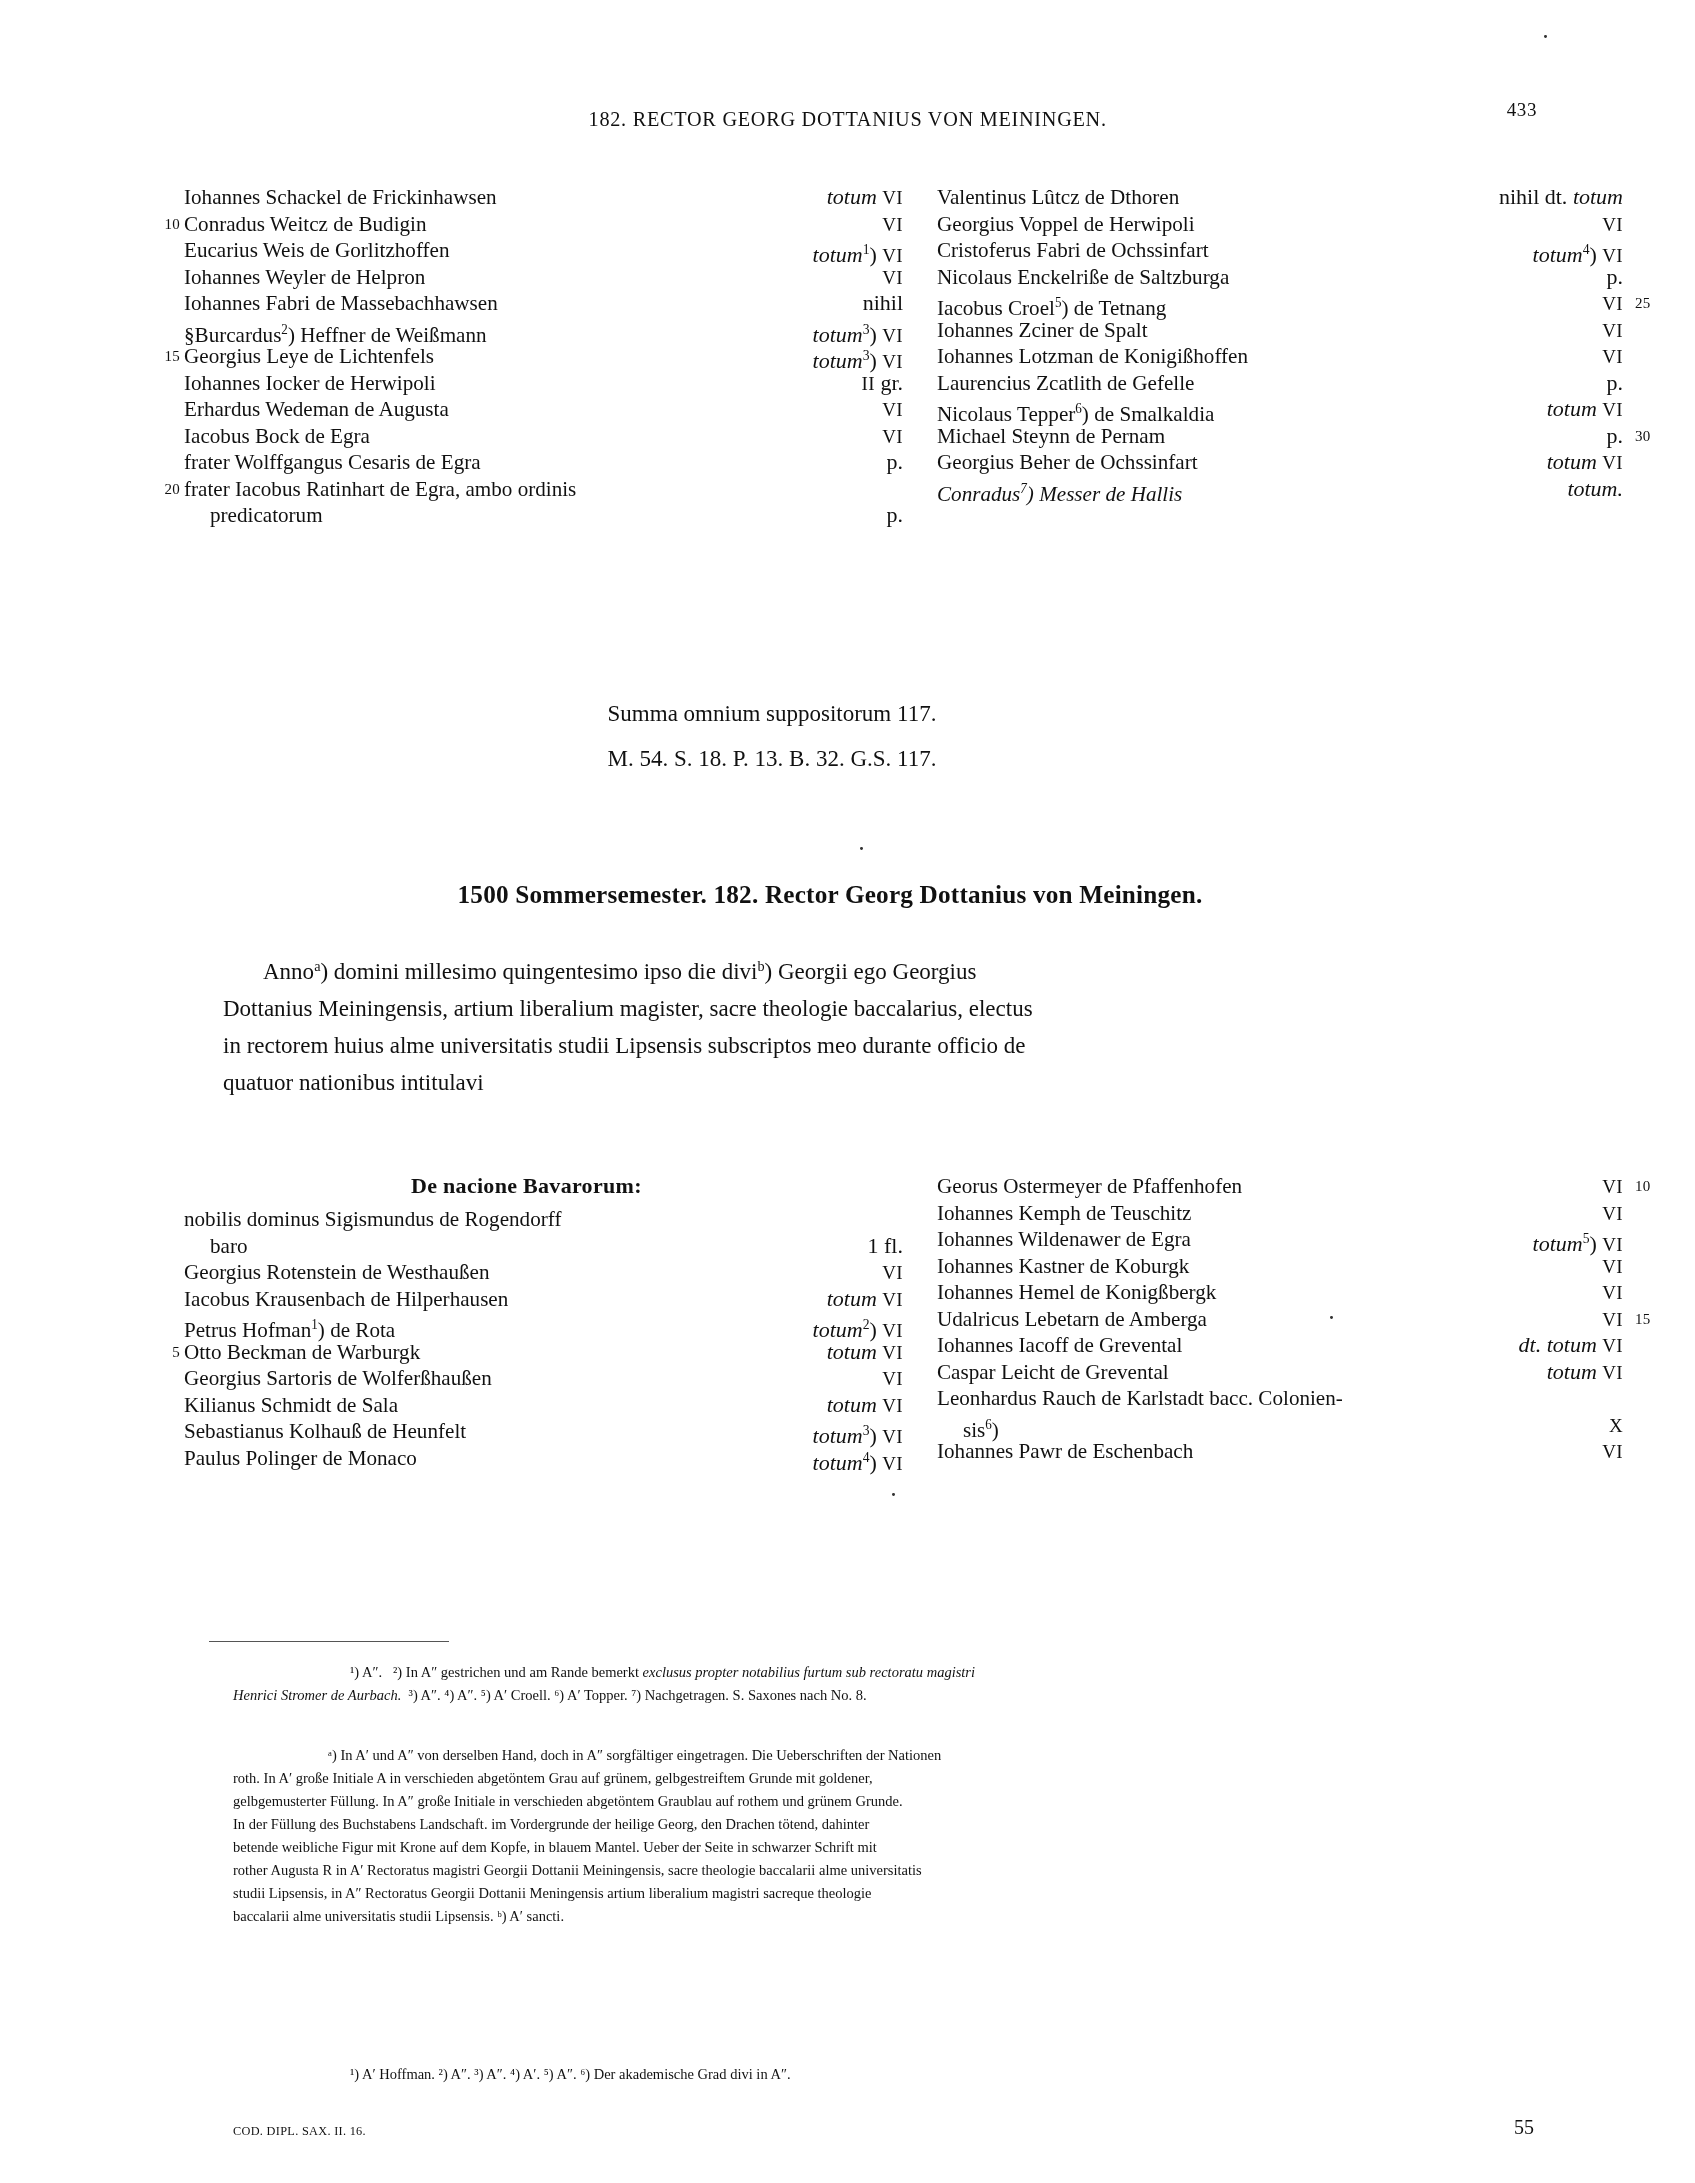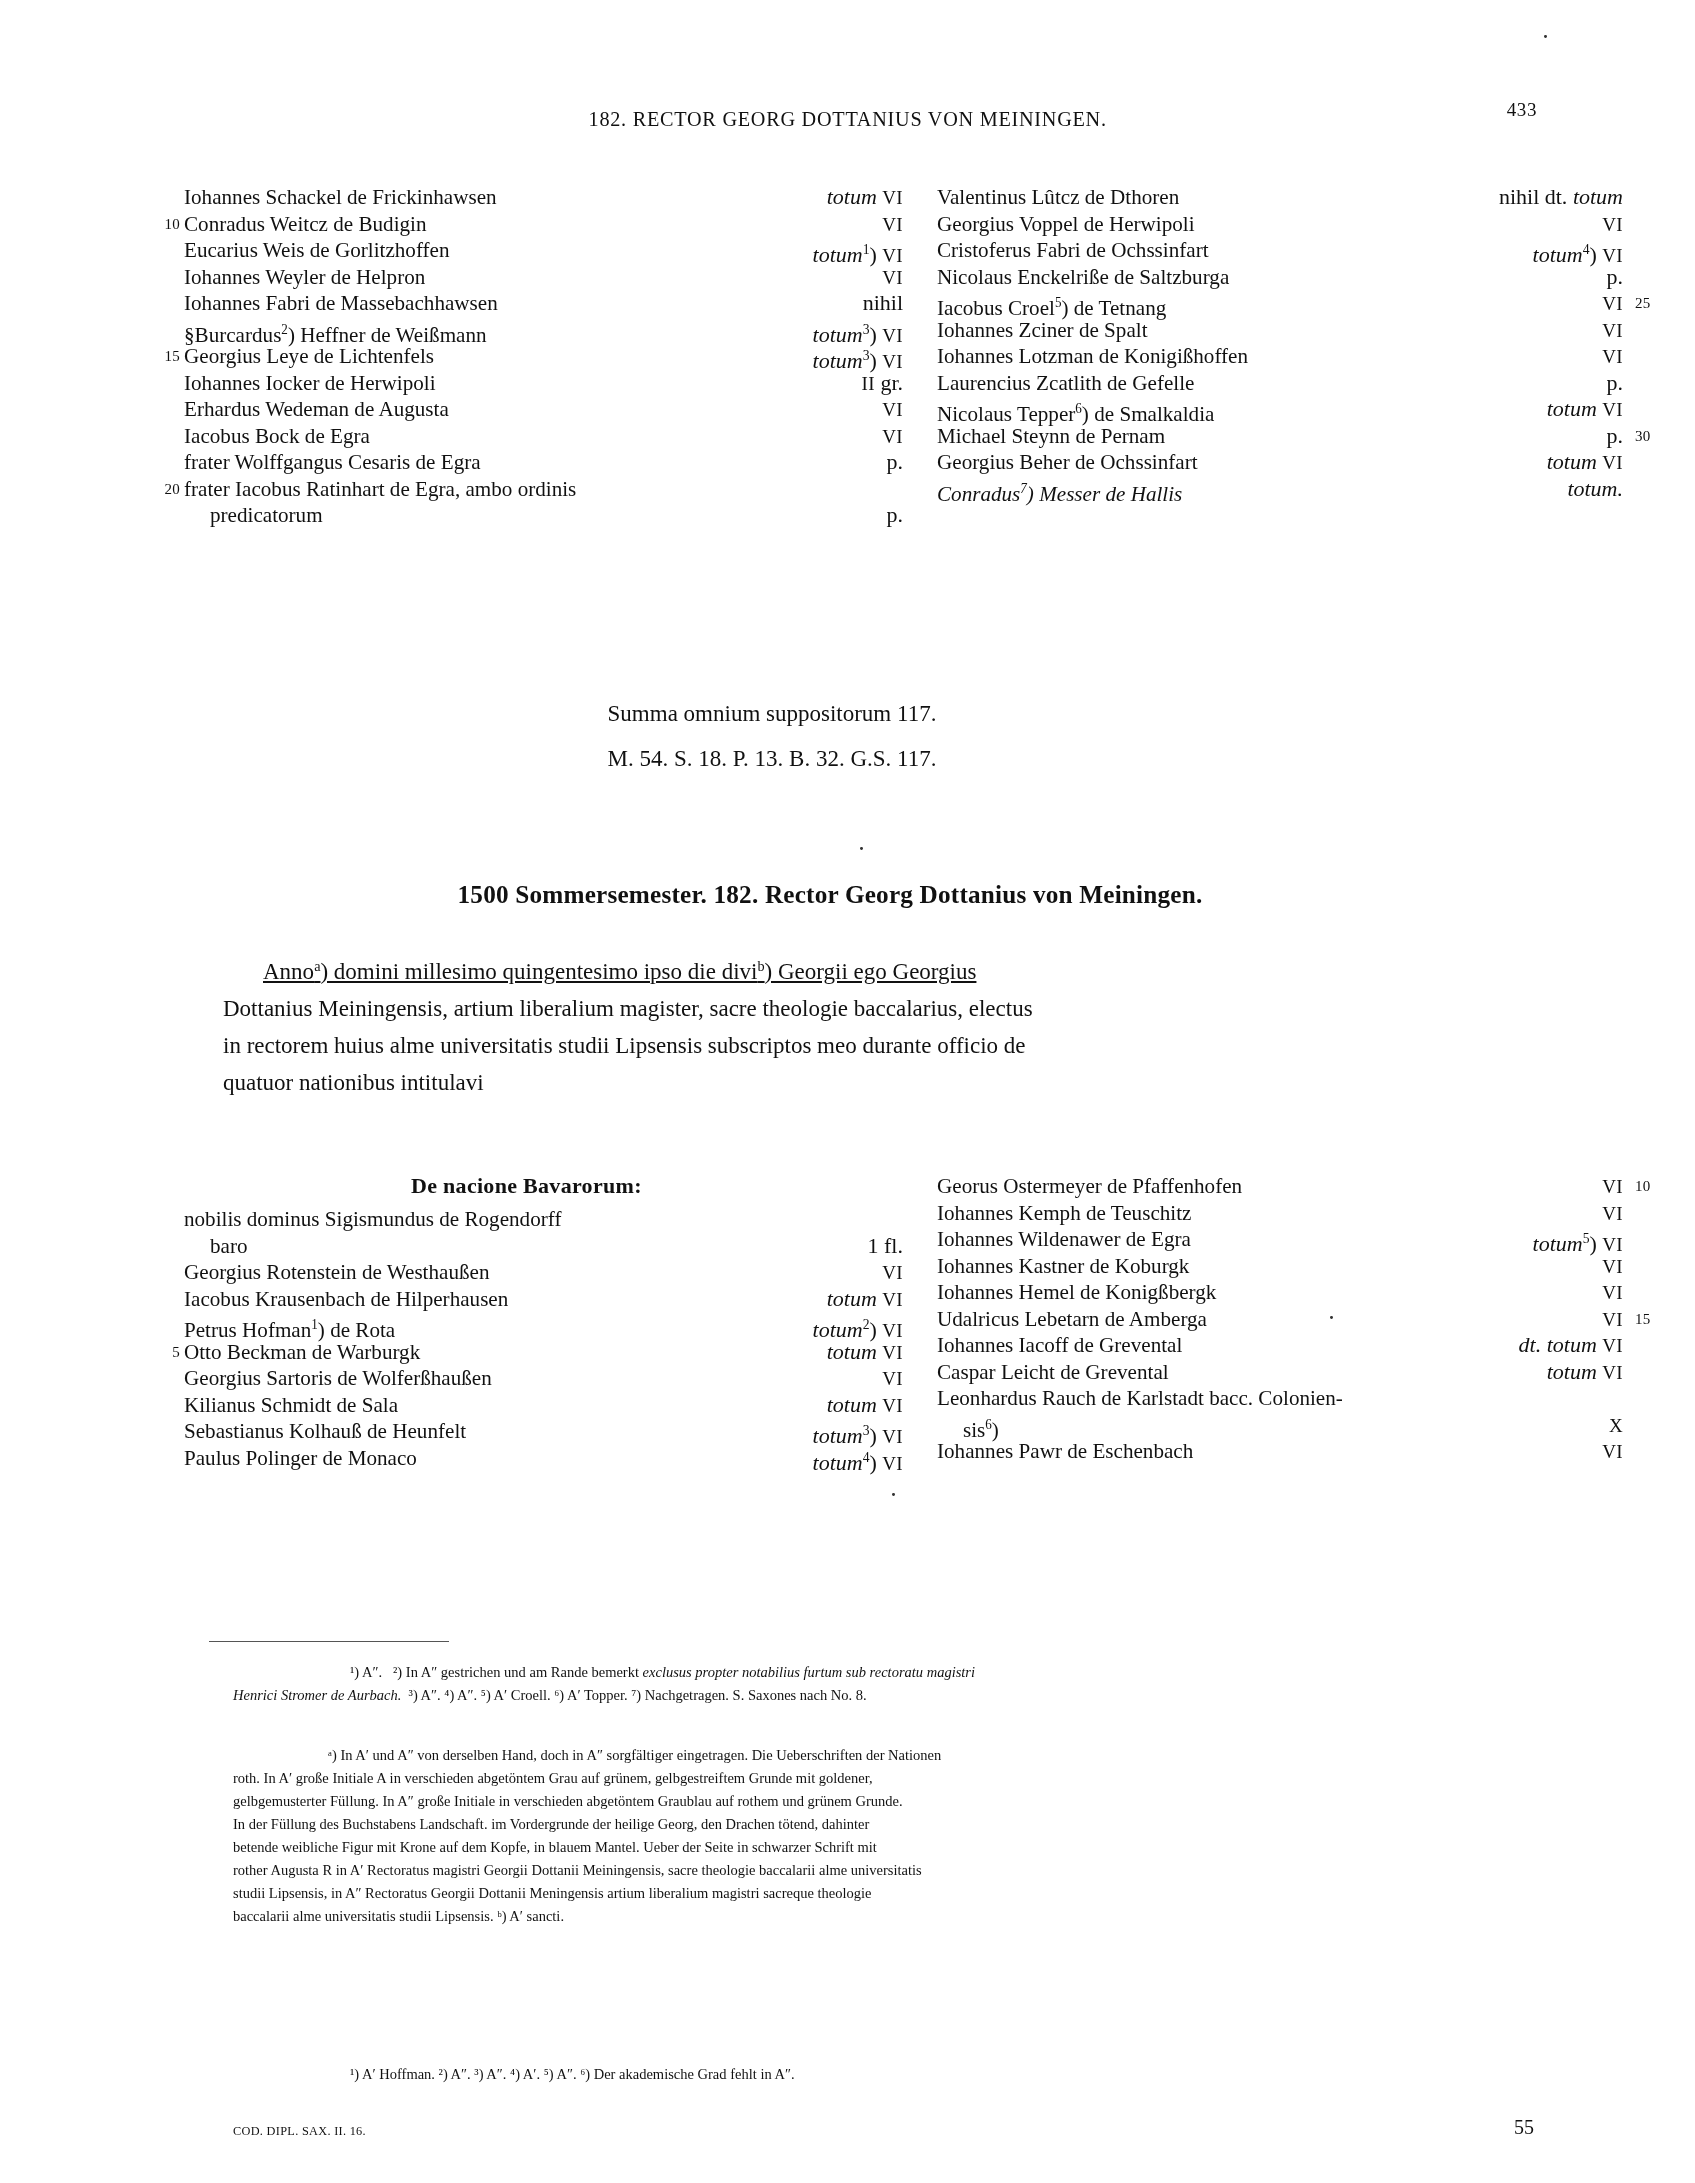--- a/index.html
+++ b/index.html
@@ -78,21 +78,21 @@
     font-size:26px; font-weight:700; letter-spacing:0.2px;
   }
   .sect-head span { transform:scaleX(0.97); display:inline-block; }
 
   
   .bodypar {
     position:absolute; left:223px; width:1243px;
     font-size:23px; line-height:37px; text-align:justify;
   }
   .bodypar .l { display:block; white-space:nowrap; }
-  .bodypar .l.first { text-indent:0; padding-left:40px;text-decoration:underline; }
+  .bodypar .l.first { text-indent:0; padding-left:40px; }
 
   
   .nation-head {
     position:absolute; font-weight:700; font-size:22px;
     letter-spacing:0.3px;
   }
 
   
   .fn-rule {
     position:absolute; left:209px; top:1641px;
@@ -227,20 +227,20 @@
     <span class="l">roth.   In A′ große Initiale A in verschieden abgetöntem Grau auf grünem, gelbgestreiftem Grunde mit goldener,</span>
     <span class="l">gelbgemusterter Füllung.  In A″ große Initiale in verschieden abgetöntem Graublau auf rothem und grünem Grunde.</span>
     <span class="l">In der Füllung des Buchstabens Landschaft. im Vordergrunde der heilige Georg, den Drachen tötend, dahinter</span>
     <span class="l">betende weibliche Figur mit Krone auf dem Kopfe, in blauem Mantel.  Ueber der Seite in schwarzer Schrift mit</span>
     <span class="l">rother Augusta R in A′ Rectoratus magistri Georgii Dottanii Meiningensis, sacre theologie baccalarii alme universitatis</span>
     <span class="l">studii Lipsensis, in A″ Rectoratus Georgii Dottanii Meningensis artium liberalium magistri sacreque theologie</span>
     <span class="l">baccalarii alme universitatis studii Lipsensis.      ᵇ) A′ sancti.</span>
   </div>
 
   <div class="fnblock" style="top:2063px;">
-    <span class="l ind">¹) A′ Hoffman.   ²) A″.   ³) A″.   ⁴) A′.   ⁵) A″.   ⁶) Der akademische Grad fehlt in A″.</span>
+    <span class="l ind">¹) A′ Hoffman.   ²) A″.   ³) A″.   ⁴) A′.   ⁵) A″.   ⁶) Der akademische Grad divi in A″.</span>
   </div>
 
   <div class="imprint">COD. DIPL. SAX. II. 16.</div>
   <div class="sheetno">55</div>
 
 </div>
 
 
 </body></html>

